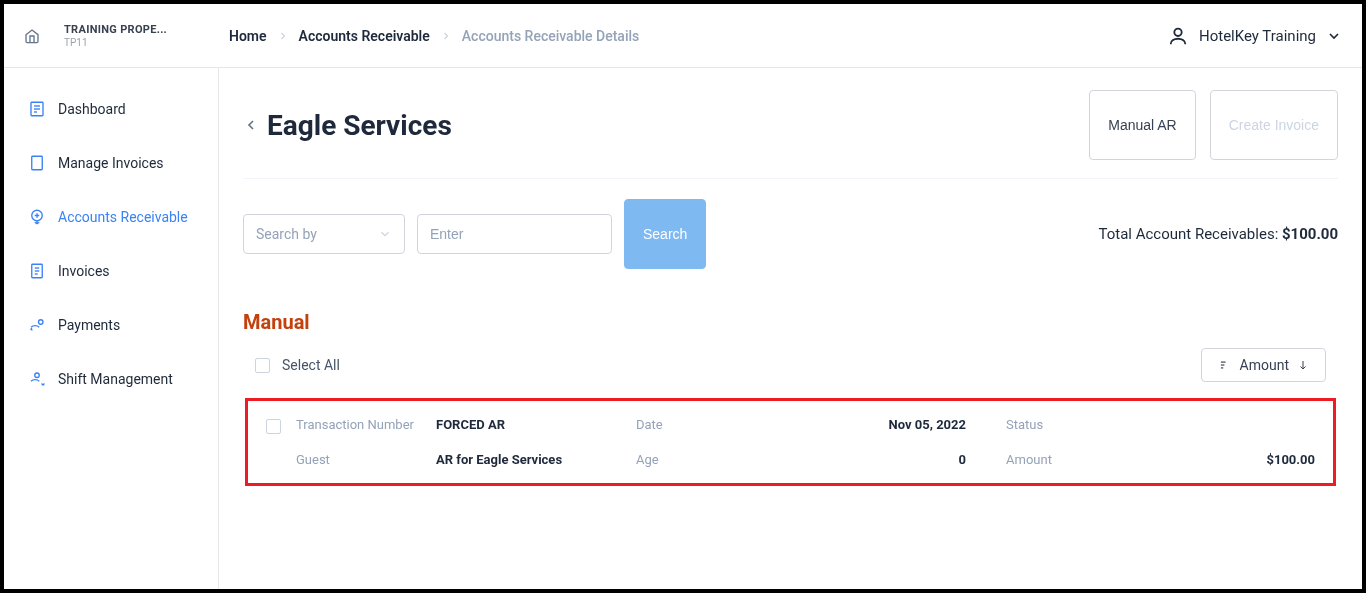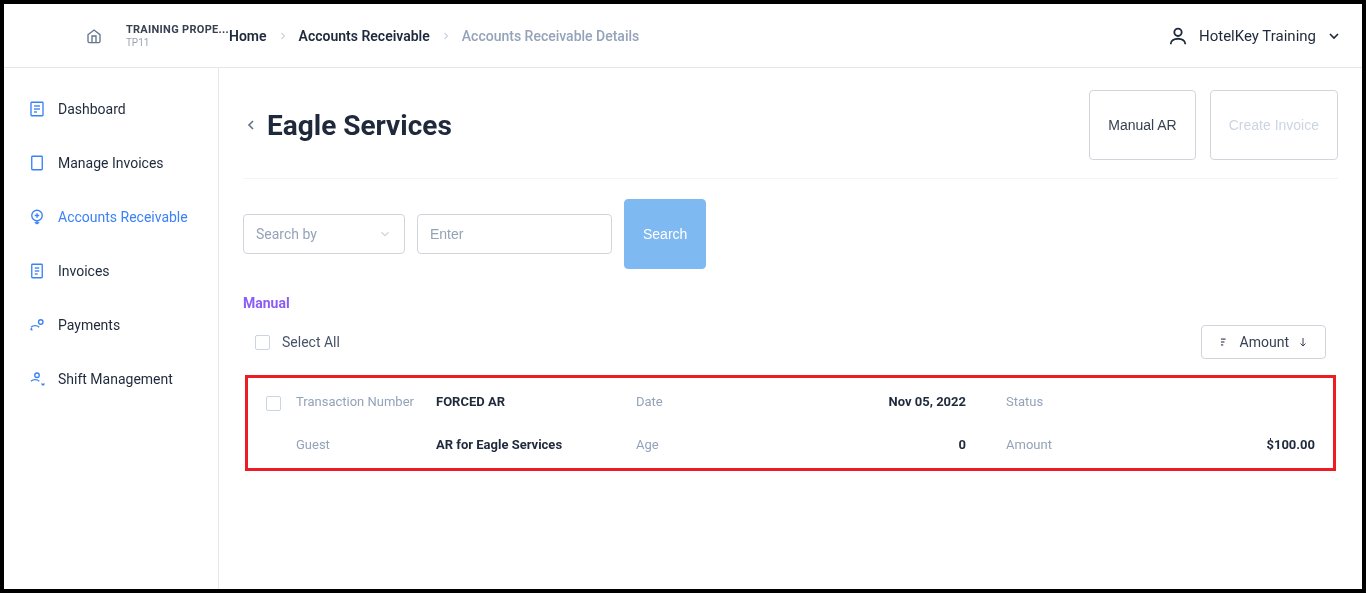--- a/index.html
+++ b/index.html
@@ -22,21 +22,20 @@
       border-bottom: 1px solid #e5e7eb;
       display: flex;
       align-items: center;
       padding: 0 20px;
     }
     .logo-section {
       width: 205px;
       display: flex;
       align-items: center;
       gap: 24px;
-      justify-content: flex-end;
     }
     .logo-icon {
       width: 16px; height: 16px;
       color: #64748b;
     }
     .logo-text { display: flex; flex-direction: column; }
     .logo-title { font-size: 11px; font-weight: 700; color: #374151; letter-spacing: 0.3px; }
     .logo-sub { font-size: 10px; color: #9ca3af; margin-top: 1px; }
     .breadcrumb {
       display: flex;
@@ -130,24 +129,24 @@
       font-size: 14px;
     }
     .input-box::placeholder { color: #94a3b8; }
     .total-ar {
       margin-left: auto;
       font-size: 15px;
       color: #1e293b;
     }
     .total-ar .amount { font-weight: 700; }
     .section-title {
-      font-size: 14px;
+      font-size: 20px;
       font-weight: 700;
-      color: #8b5cf6;
-      margin-top: 16px;
+      color: #c2410c;
+      margin-top: 31px;
       margin-bottom: 14px;
     }
     .controls-row {
       display: flex;
       align-items: center;
       justify-content: space-between;
       padding: 0 12px 16px;
     }
     .select-all { display: flex; align-items: center; gap: 12px; color: #475569; }
     .checkbox {
@@ -172,21 +171,21 @@
     }
     .record-card {
       border: 3px solid #ed1c24;
       margin: 0 2px;
       padding: 16px 18px;
       background: #fff;
     }
     .record-grid {
       display: grid;
       grid-template-columns: 30px 140px 200px 110px 220px 80px 1fr;
-      row-gap: 28px;
+      row-gap: 20px;
       align-items: center;
     }
     .label { font-size: 13px; color: #94a3b8; }
     .value { font-size: 13px; color: #1e293b; font-weight: 700; }
     .value.right { text-align: right; }
     svg { display: block; }
   </style>
 </head>
 <body>
 
@@ -325,20 +324,23 @@
         <div class="select-box">
           <span>Search by</span>
           <span>
             <svg viewBox="0 0 24 24" width="14" height="14" fill="none" stroke="#cbd5e1" stroke-width="2">
                 <polyline points="6 9 12 15 18 9"></polyline>
               </svg>
           </span>
         </div>
         <input class="input-box" placeholder="Enter" style="">
         <button class="btn primary">Search</button>
+        <div class="total-ar">
+          <span>Total Account Receivables: </span><span class="amount">$100.00</span>
+        </div>
       </div>
 
       <div class="section-title">Manual</div>
 
       <div class="controls-row">
         <div class="select-all">
           <span class="checkbox"></span>
           <span>Select All</span>
         </div>
         <div class="sort-btn">

